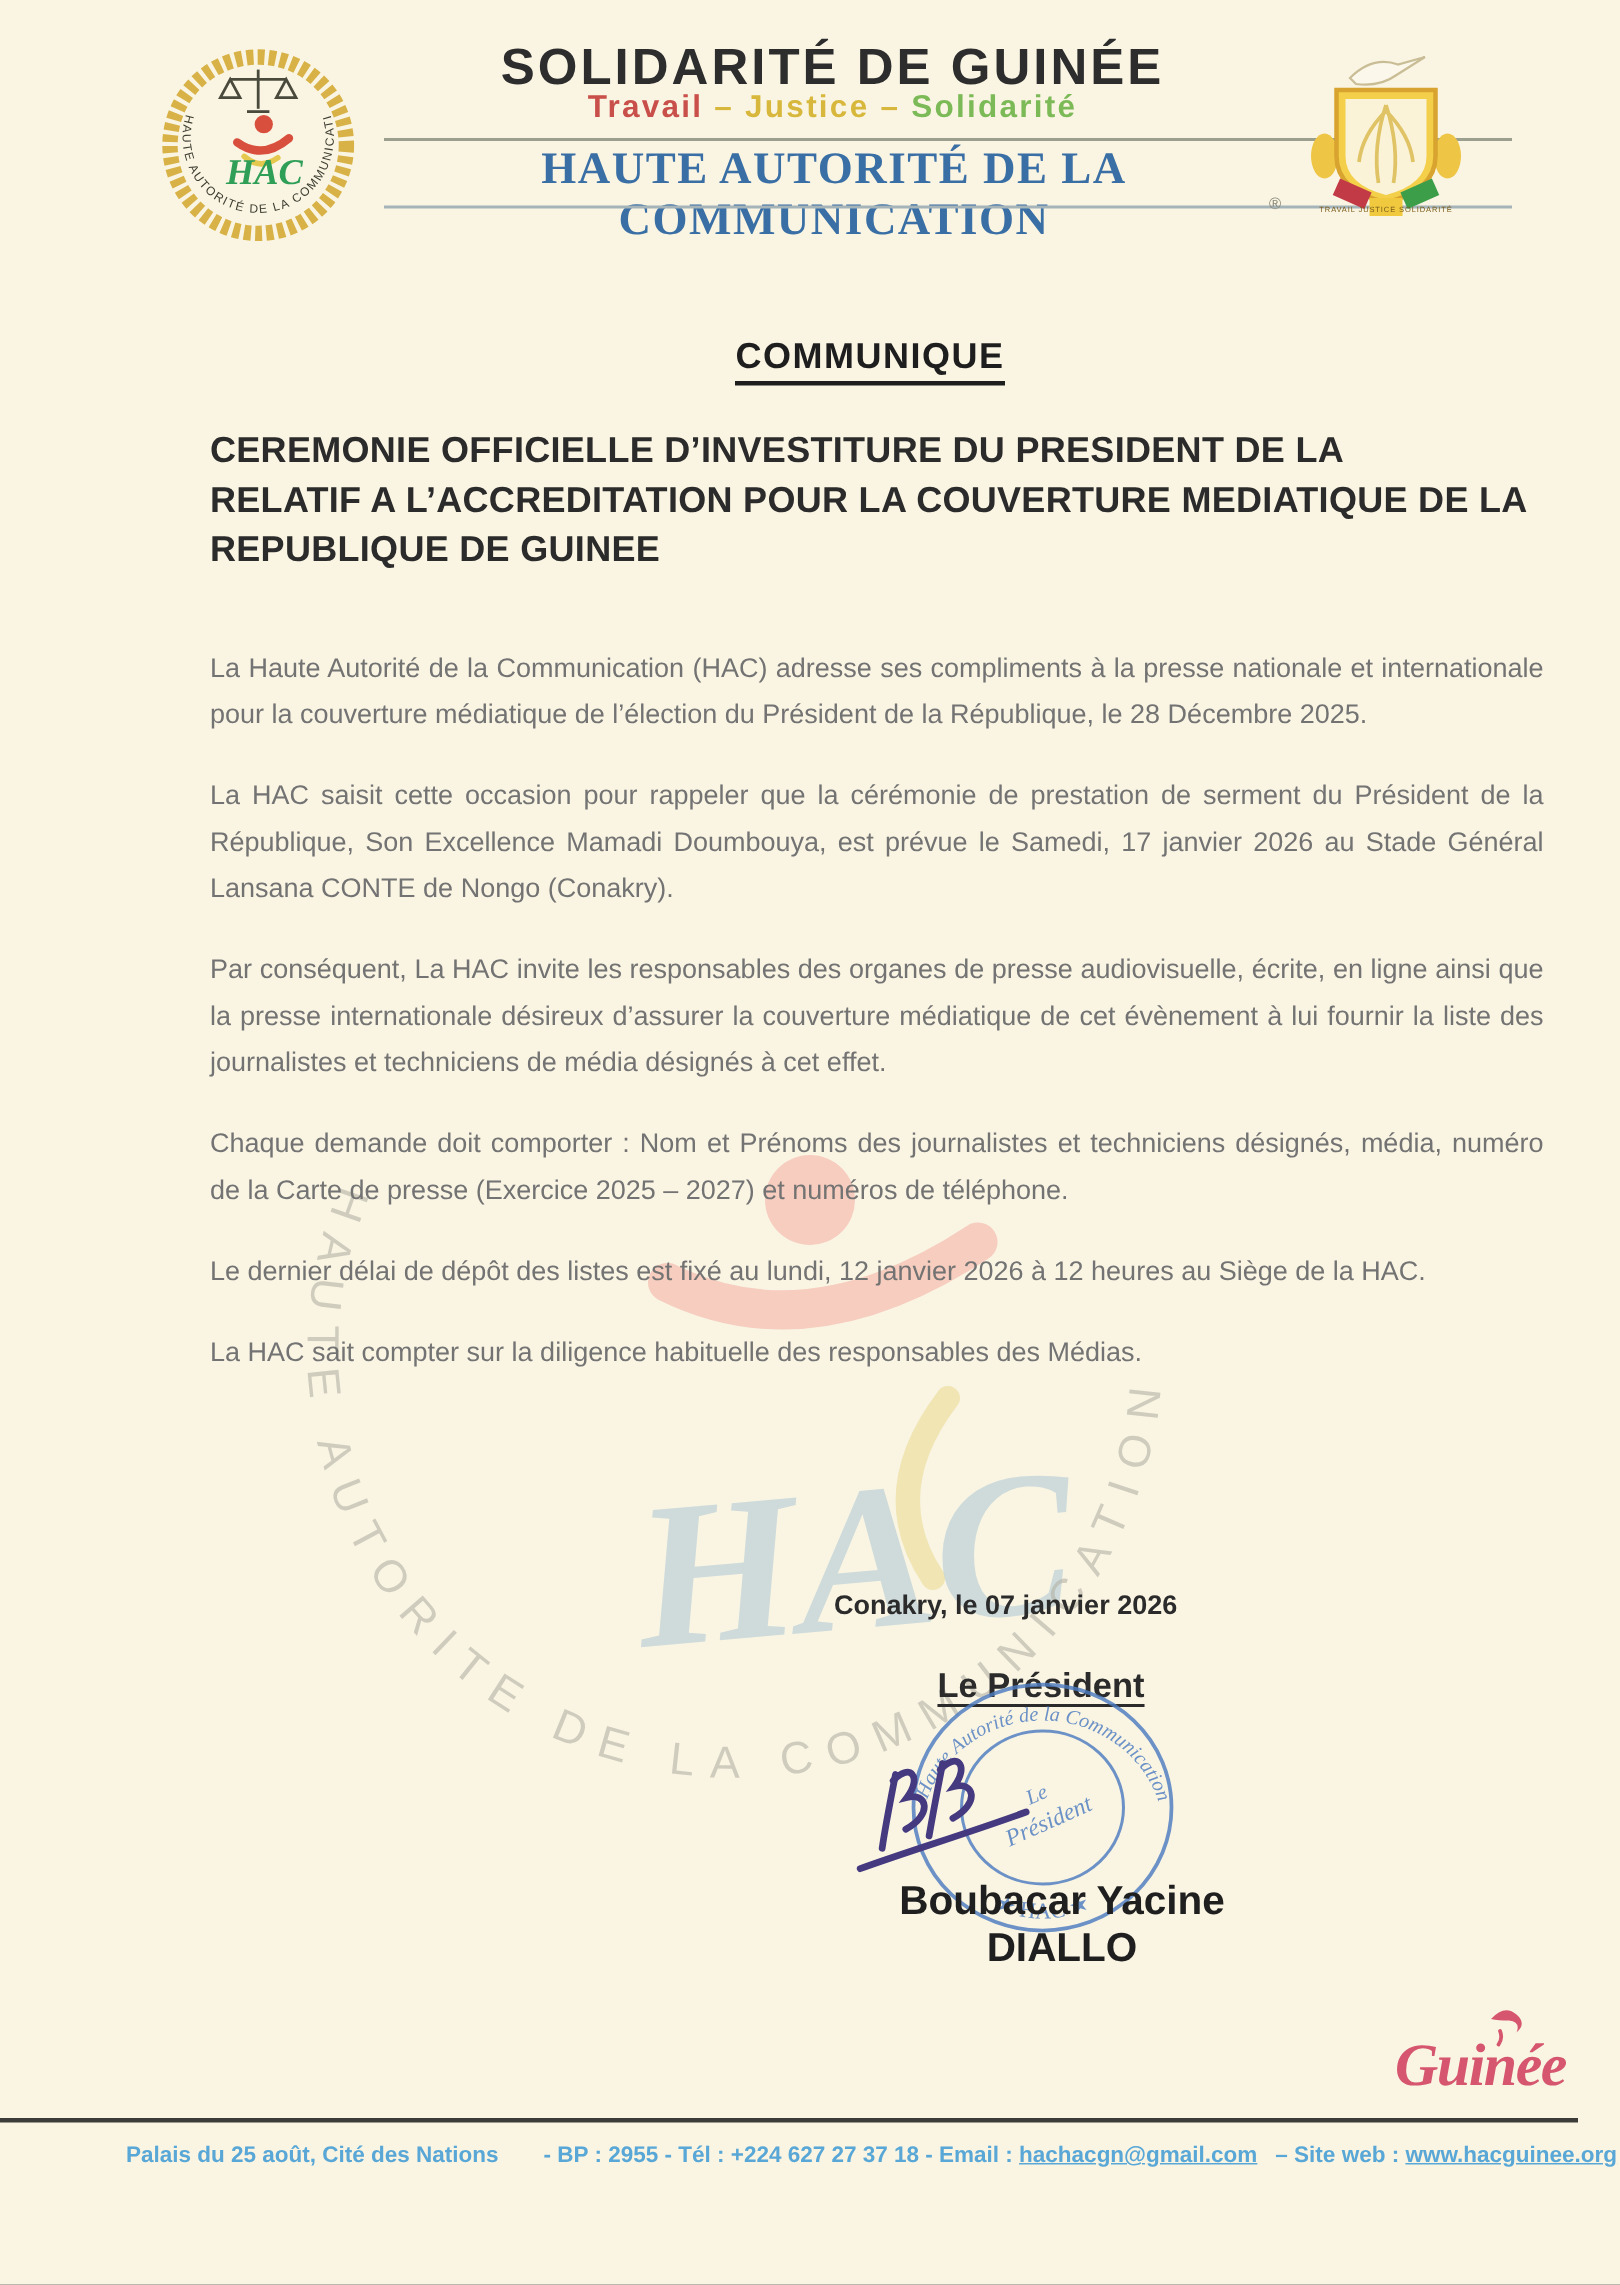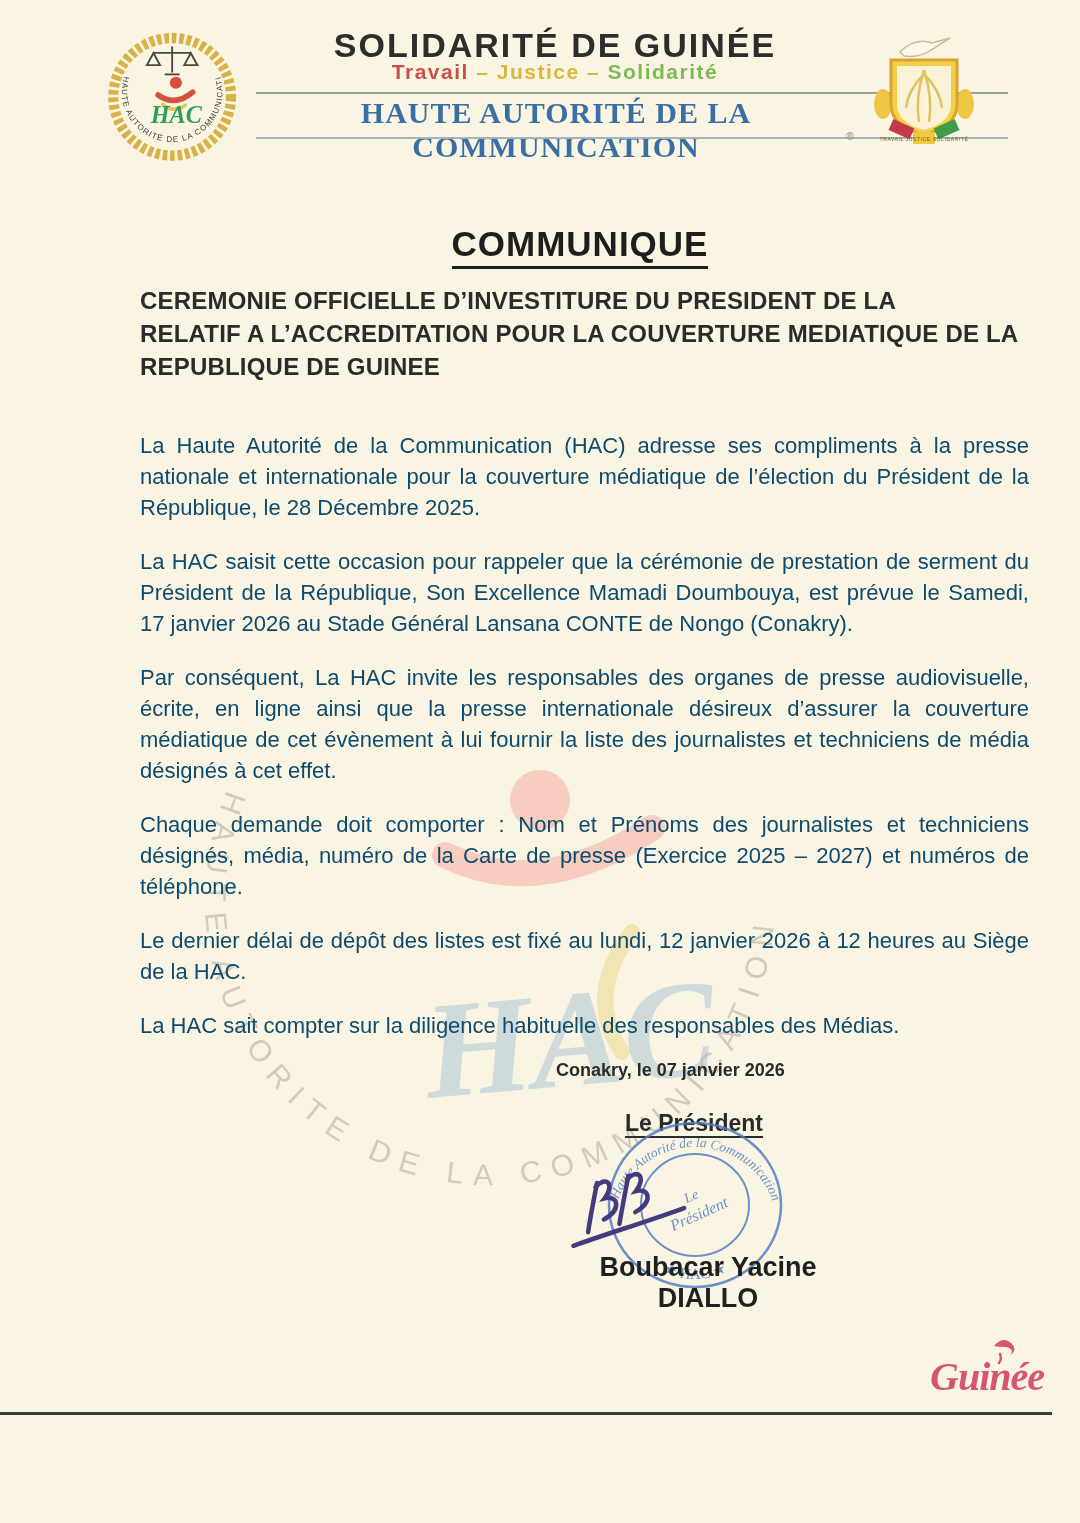--- a/index.html
+++ b/index.html
@@ -37,32 +37,32 @@
     font-family:"Liberation Serif",serif;
     font-size:30px;font-weight:bold;color:#3a6fa5;letter-spacing:1px;
   }
   .registered{position:absolute;left:846px;top:130px;font-size:11px;color:#8a8a7a;}
   
   .watermark{position:absolute;left:160px;top:590px;width:680px;height:625px;pointer-events:none;}
   
   .doc-title-wrap{position:absolute;left:0;top:224px;width:1080px;text-align:center;}
   .doc-title{
     display:inline-block;margin-left:80px;
-    font-size:35px;font-weight:bold;color:#1e1e1e;letter-spacing:1px;
+    font-size:24px;font-weight:bold;color:#1e1e1e;letter-spacing:1px;
     border-bottom:3px solid #1e1e1e;padding-bottom:2px;text-align:right;
   }
   .subtitle{
     position:absolute;left:140px;top:284px;width:900px;
     font-size:24px;font-weight:bold;line-height:33px;color:#2b2b2b;
     letter-spacing:0.2px;
   }
   .body-text{position:absolute;left:140px;top:430px;width:893px;}
   .body-text p{
     margin:0 4px 23px 0;
-    font-size:22px;line-height:31px;text-align:justify;color:#0c4a6e;
+    font-size:18px;line-height:31px;text-align:justify;color:#737373;
   }
   .dateline{
     position:absolute;left:556px;top:1060px;
     font-size:18px;font-weight:bold;color:#2b2b2b;
   }
   .sig-title{
     position:absolute;left:608px;top:1110px;width:172px;text-align:center;
     font-size:23px;font-weight:bold;color:#2b2b2b;
     text-decoration:underline;text-underline-offset:5px;text-decoration-thickness:2px;
   }
@@ -208,14 +208,19 @@
 
   <div class="signatory">Boubacar Yacine DIALLO</div>
 
   <svg class="guinee-logo" viewBox="0 0 125 75">
     <text x="2" y="58" font-family="Liberation Serif, serif" font-size="40" font-style="italic" font-weight="bold" fill="#d5566e" letter-spacing="-1">Guinée</text>
     <path d="M 66 14 q 9 -10 17 -3 q 7 6 0 12 q 3 -7 -5 -8 q -7 0 -12 -1 z" fill="#d5566e"></path>
     <path d="M 72 22 q 2 5 -1 9" stroke="#d5566e" stroke-width="2.5" fill="none" stroke-linecap="round"></path>
   </svg>
 
   <div class="footer-rule"></div>
+  <div class="footer">
+    <span>Palais du 25 août, Cité des Nations</span><span class="sp-lg"></span><span>- BP : 2955 - Tél : +224 627 27 37 18 - Email :</span>
+    <a>hachacgn@gmail.com</a><span class="sp-md"></span><span>– Site web :</span>
+    <a>www.hacguinee.org</a>
+  </div>
 
 </div>
 
 </body></html>

